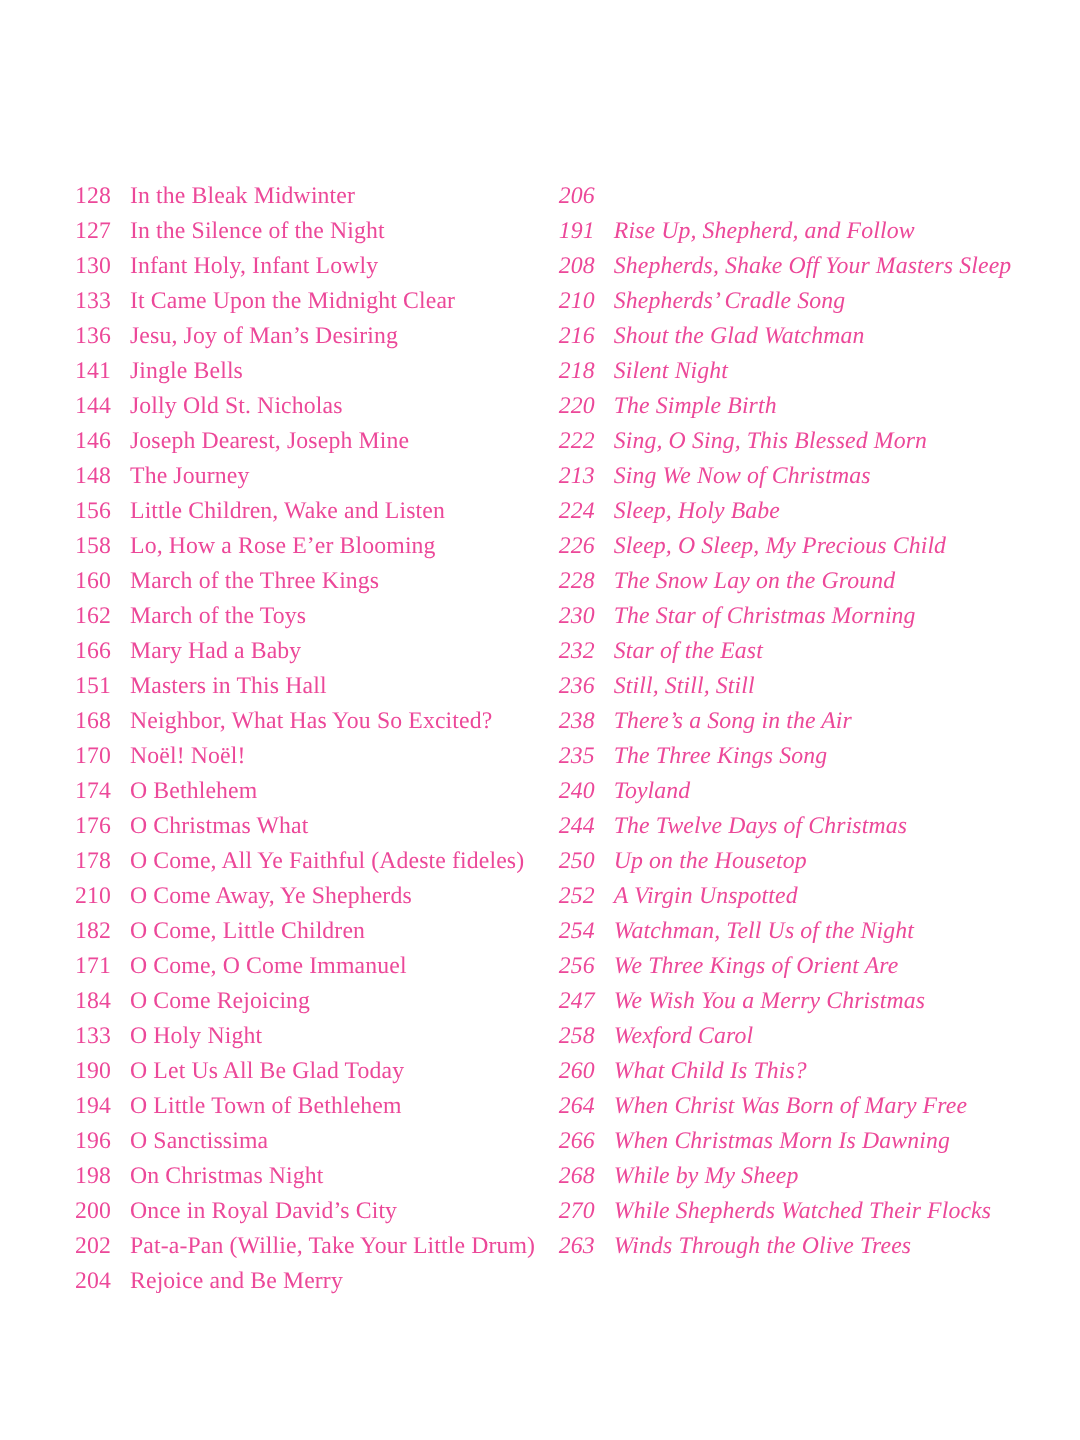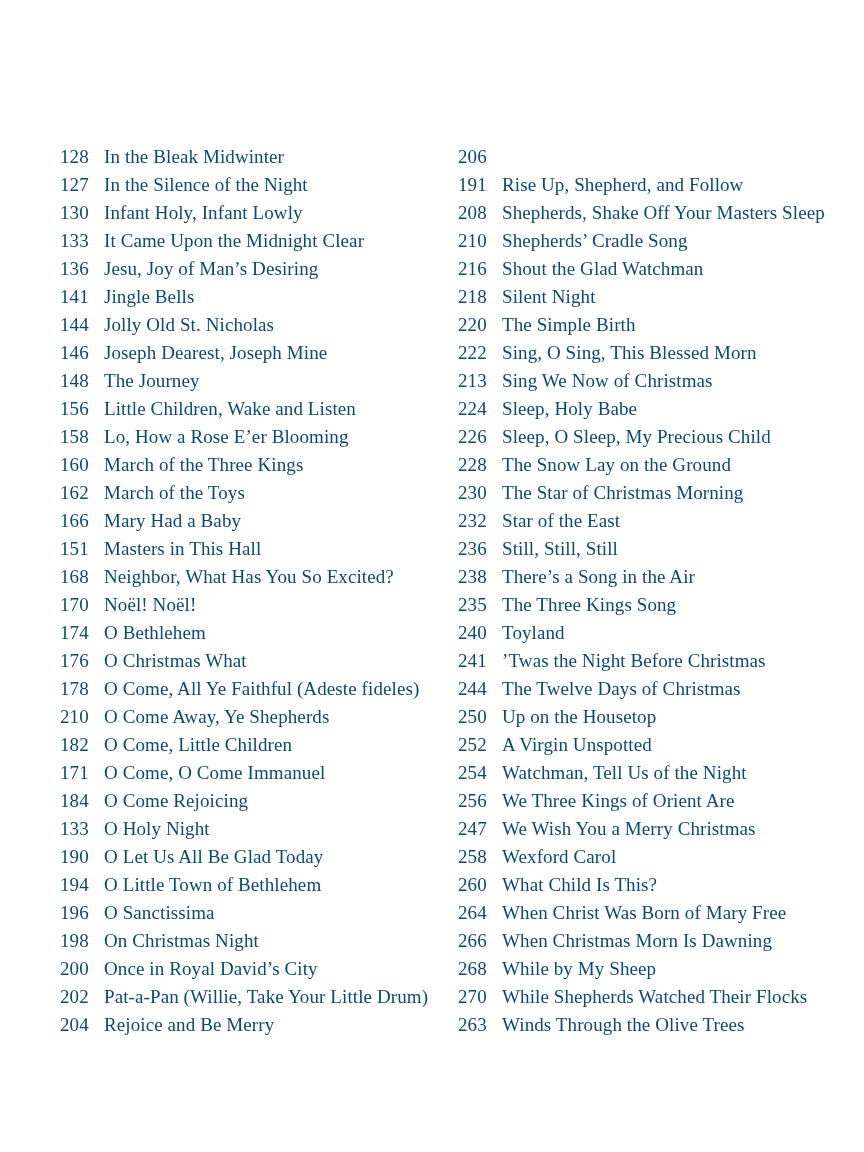--- a/index.html
+++ b/index.html
@@ -7,28 +7,28 @@
     padding: 0;
     background: #ffffff;
   }
   .page {
     position: relative;
     width: 864px;
     height: 1152px;
     background: #ffffff;
     overflow: hidden;
     font-family: "Liberation Serif", "DejaVu Serif", serif;
-    color: #0c4a6e;
+    color: #ec4899;
   }
   .toc-col {
     position: absolute;
     top: 143px;
   }
   #col-left  { left: 60px;  width: 392px; }
-  #col-right { left: 458px; width: 402px; }
+  #col-right { left: 447px; width: 402px; font-style: italic; }
   .row {
     display: flex;
     align-items: baseline;
     height: 28px;
     line-height: 28px;
     font-size: 19px;
     letter-spacing: 0.1px;
   }
   .num {
     flex: 0 0 44px;
@@ -288,24 +288,20 @@
   <div class="row">
     <span class="num">235</span>
     <span class="title">The Three Kings Song</span>
   </div>
 
   <div class="row">
     <span class="num">240</span>
     <span class="title">Toyland</span>
   </div>
 
-  <div class="row">
-    <span class="num">241</span>
-    <span class="title">’Twas the Night Before Christmas</span>
-  </div>
 
   <div class="row">
     <span class="num">244</span>
     <span class="title">The Twelve Days of Christmas</span>
   </div>
 
   <div class="row">
     <span class="num">250</span>
     <span class="title">Up on the Housetop</span>
   </div>

